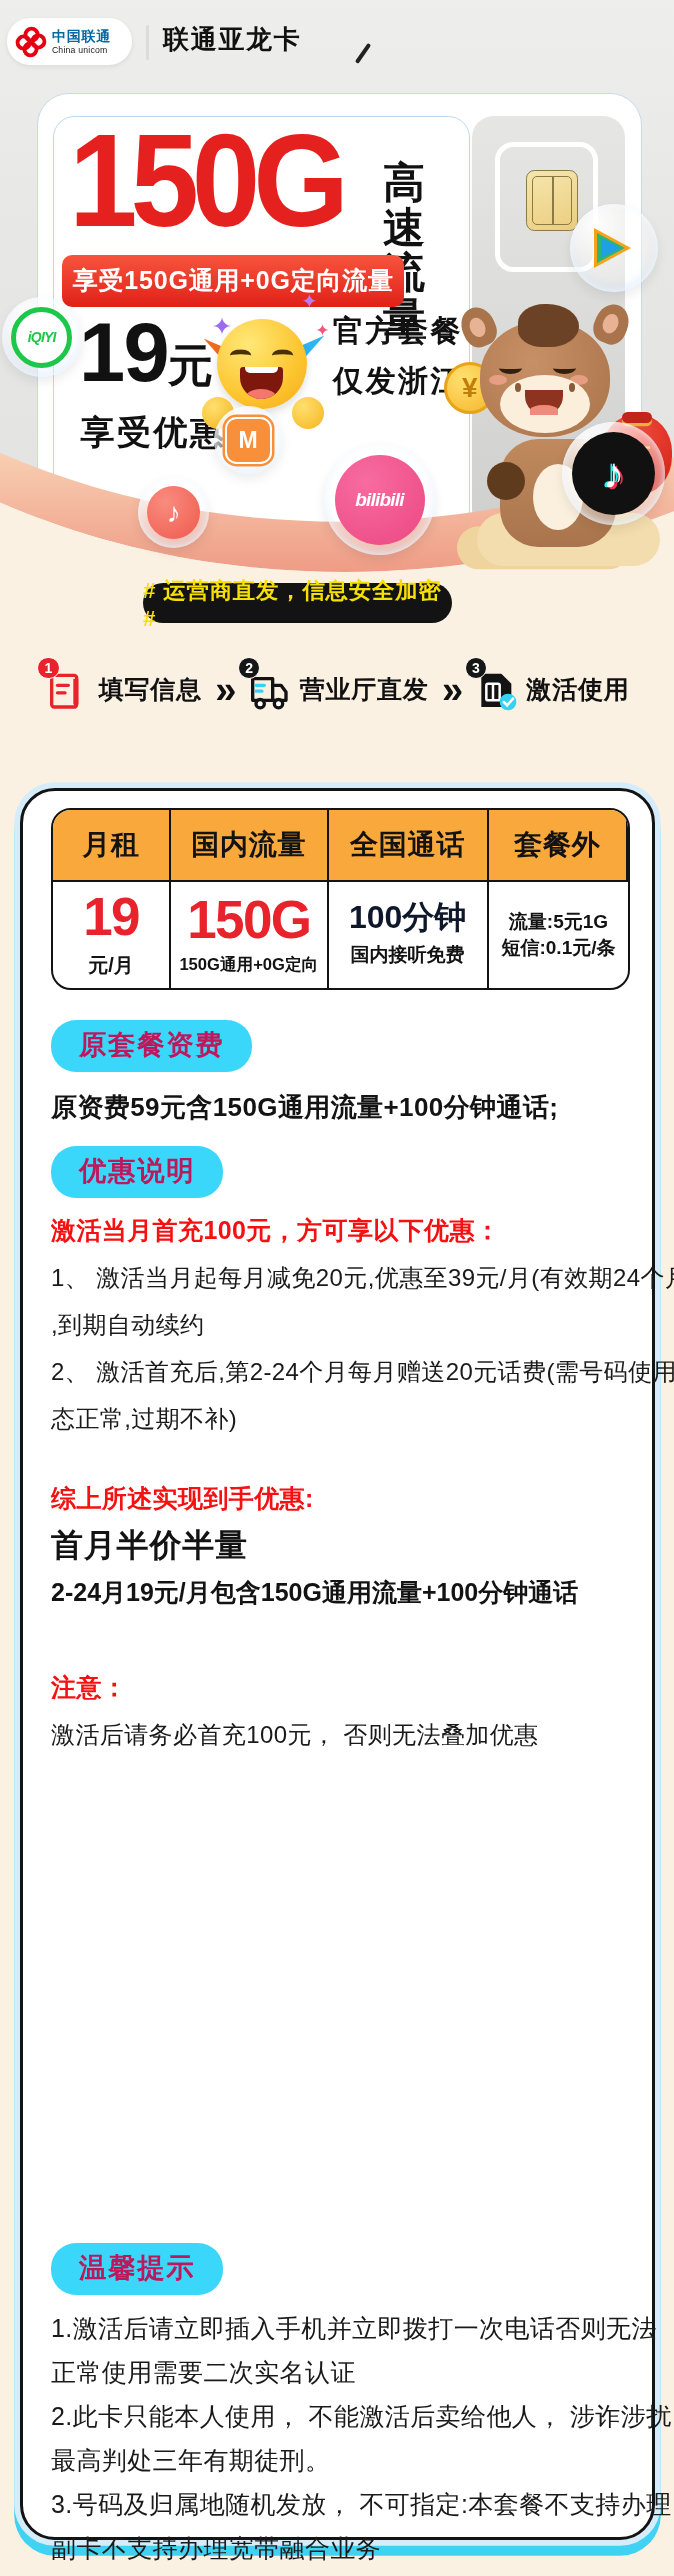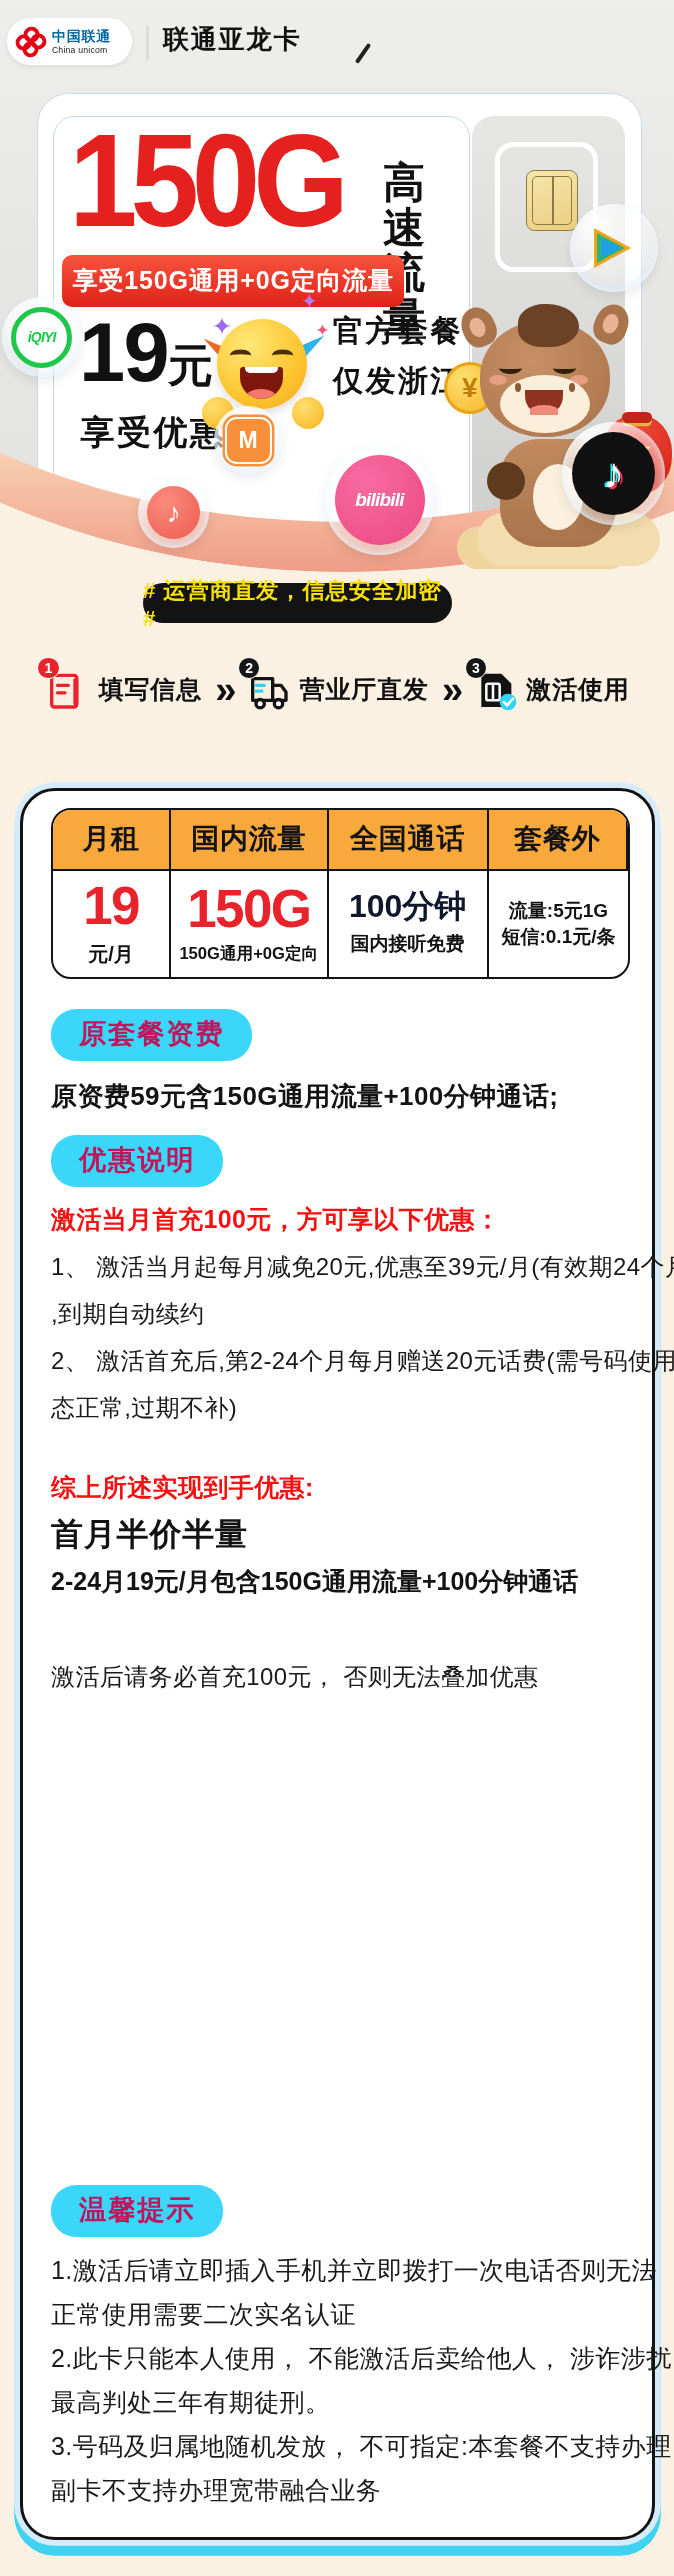--- a/index.html
+++ b/index.html
@@ -162,21 +162,21 @@
   .chev { font-size:38px; font-weight:900; color:#111; letter-spacing:-3.3px; line-height:1; padding:0 1.7px; }
 
   
   .main-card { position:absolute; left:20px; top:788px; width:635px; height:1752px; background:#fff;
                border:3.3px solid #131313; border-radius:35px; z-index:8;
                box-shadow:0 0 0 5.8px #D5ECFA, 0 10px 0 5.8px #40D2F2; }
   .card-inner { padding:16.6px 21.6px 0 28px; }
 
   .plan-table { display:grid; grid-template-columns:20.5% 27.4% 27.8% 24.3%; border:2.5px solid #131313;
                 border-radius:20px; overflow:hidden; background:#fff; }
-  .th { background:#F9A93C; border-right:2.5px solid #131313; border-bottom:2.5px solid #131313; height:61px;
+  .th { background:#F9A93C; border-right:2.5px solid #131313; border-bottom:2.5px solid #131313; height:72px;
         display:flex; align-items:center; justify-content:center; font-size:28px; font-weight:900; color:#131313; letter-spacing:0.8px; }
   .th:last-child { border-right:none; }
   .td { border-right:2.5px solid #131313; height:106px; display:flex; flex-direction:column; align-items:center; justify-content:center; }
   .td:last-child { border-right:none; }
   .td .main { font-weight:900; line-height:1; }
   .td .main.red { color:#E8232B; font-size:53px; letter-spacing:-1.7px; }
   .td .main.dark { color:#0f172a; font-size:32px; }
   .td .sub { margin-top:8.3px; color:#131313; }
   .c1 .sub { font-size:20px; font-weight:600; }
   .c2 .sub { font-size:16.6px; font-weight:800; }
@@ -415,20 +415,21 @@
         <div class="line">态正常,过期不补)</div>
       </div>
 
       <div class="blockB">
         <div class="red-line">综上所述实现到手优惠:</div>
         <div class="main-offer">首月半价半量</div>
         <div class="offer-sub">2-24月19元/月包含150G通用流量+100分钟通话</div>
       </div>
 
       <div class="blockC">
+        <div class="red-line">注意：</div>
         <div class="line">激活后请务必首充100元， 否则无法叠加优惠</div>
       </div>
 
       <div>
         <span class="cyan-badge b3">温馨提示</span>
       </div>
       <div class="blockW">
         <div class="line">1.激活后请立即插入手机并立即拨打一次电话否则无法</div>
         <div class="line">正常使用需要二次实名认证</div>
         <div class="line">2.此卡只能本人使用， 不能激活后卖给他人， 涉诈涉扰</div>

